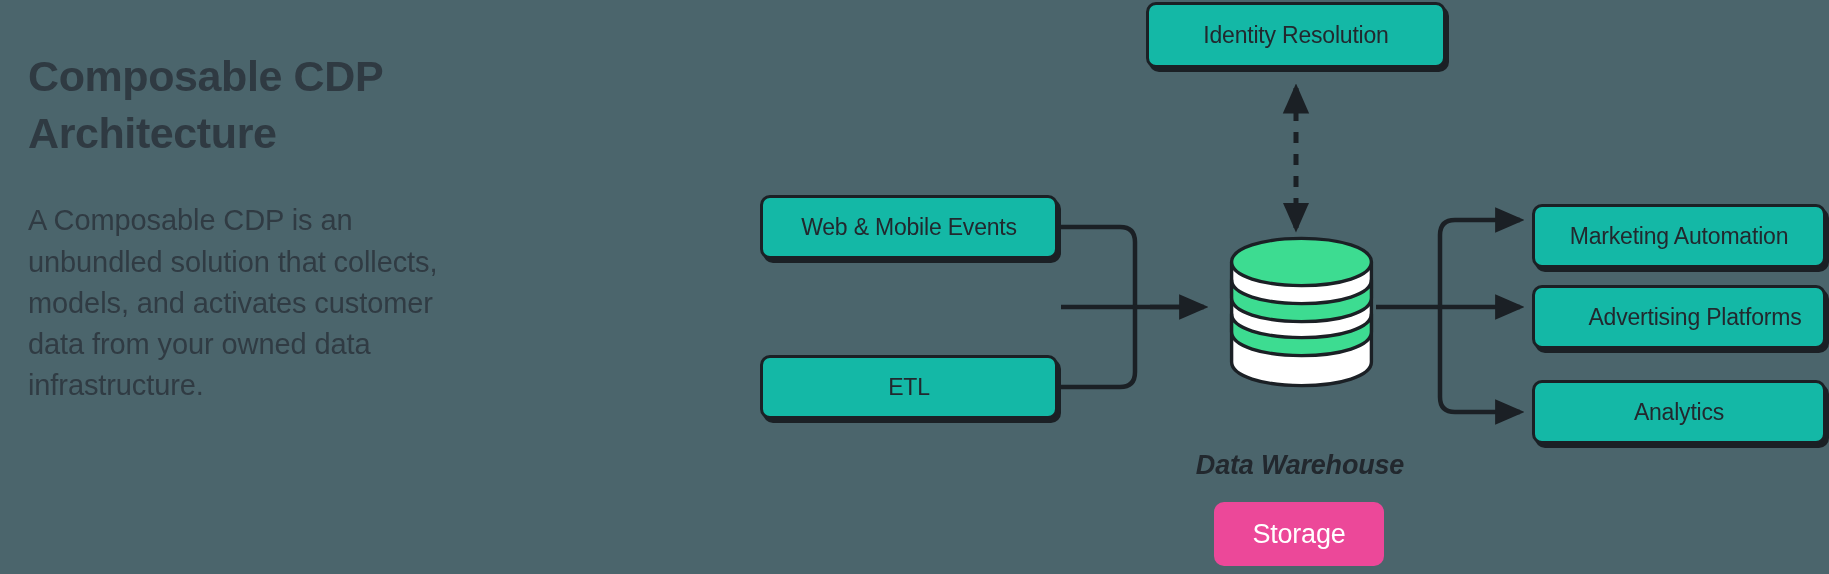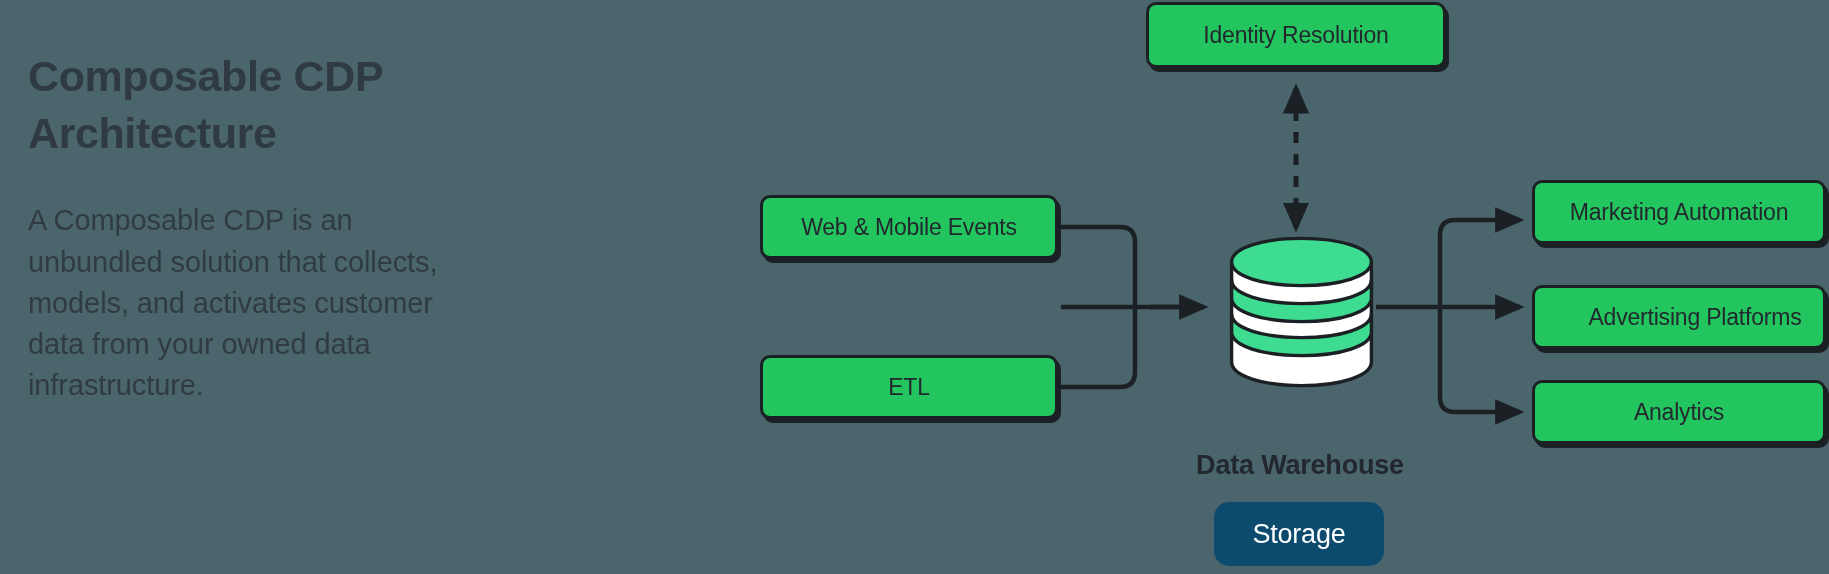--- a/index.html
+++ b/index.html
@@ -47,21 +47,21 @@
     color: #303b43;
     letter-spacing: -0.1px;
   }
   .body-copy .lead {
     font-weight: normal;
   }
 
   
   .node {
     position: absolute;
-    background: #22c55e;
+    background: #14b8a6;
     border: 3px solid #1b2025;
     border-radius: 10px;
     box-shadow: 3px 4px 0 0 #1b2025;
     box-sizing: border-box;
     display: flex;
     align-items: center;
     justify-content: center;
     color: #22282e;
     font-size: 23px;
     letter-spacing: -0.2px;
@@ -70,21 +70,21 @@
 
   
   #node-identity { left: 1146px; top: 2px;  width: 300px; height: 66px; }
 
   
   #node-web    { left: 760px; top: 195px; width: 298px; height: 64px; }
   #node-server { left: 760px; top: 275px; width: 298px; height: 64px; }
   #node-etl    { left: 760px; top: 355px; width: 298px; height: 64px; }
 
   
-  #node-marketing   { left: 1532px; top: 180px; width: 294px; height: 64px; }
+  #node-marketing   { left: 1532px; top: 204px; width: 294px; height: 64px; }
   #node-advertising { left: 1532px; top: 285px; width: 294px; height: 64px; padding-left: 32px; }
   #node-analytics   { left: 1532px; top: 380px; width: 294px; height: 64px; }
 
   
   .db-wrap {
     position: absolute;
     left: 1229px;
     top: 236px;
     width: 145px;
     height: 152px;
@@ -94,30 +94,31 @@
   .db-caption {
     position: absolute;
     left: 1150px;
     top: 450px;
     width: 300px;
     text-align: center;
     font-size: 27px;
     font-weight: bold;
     color: #22282e;
     letter-spacing: -0.2px;
+    font-style: italic;
   }
 
   .storage-pill {
     position: absolute;
     left: 1214px;
     top: 502px;
     width: 170px;
     height: 64px;
-    background: #0c4a6e;
-    border-radius: 15px;
+    background: #ec4899;
+    border-radius: 10px;
     display: flex;
     align-items: center;
     justify-content: center;
     color: #ffffff;
     font-size: 27px;
     letter-spacing: -0.2px;
   }
 
   
   .wires {

